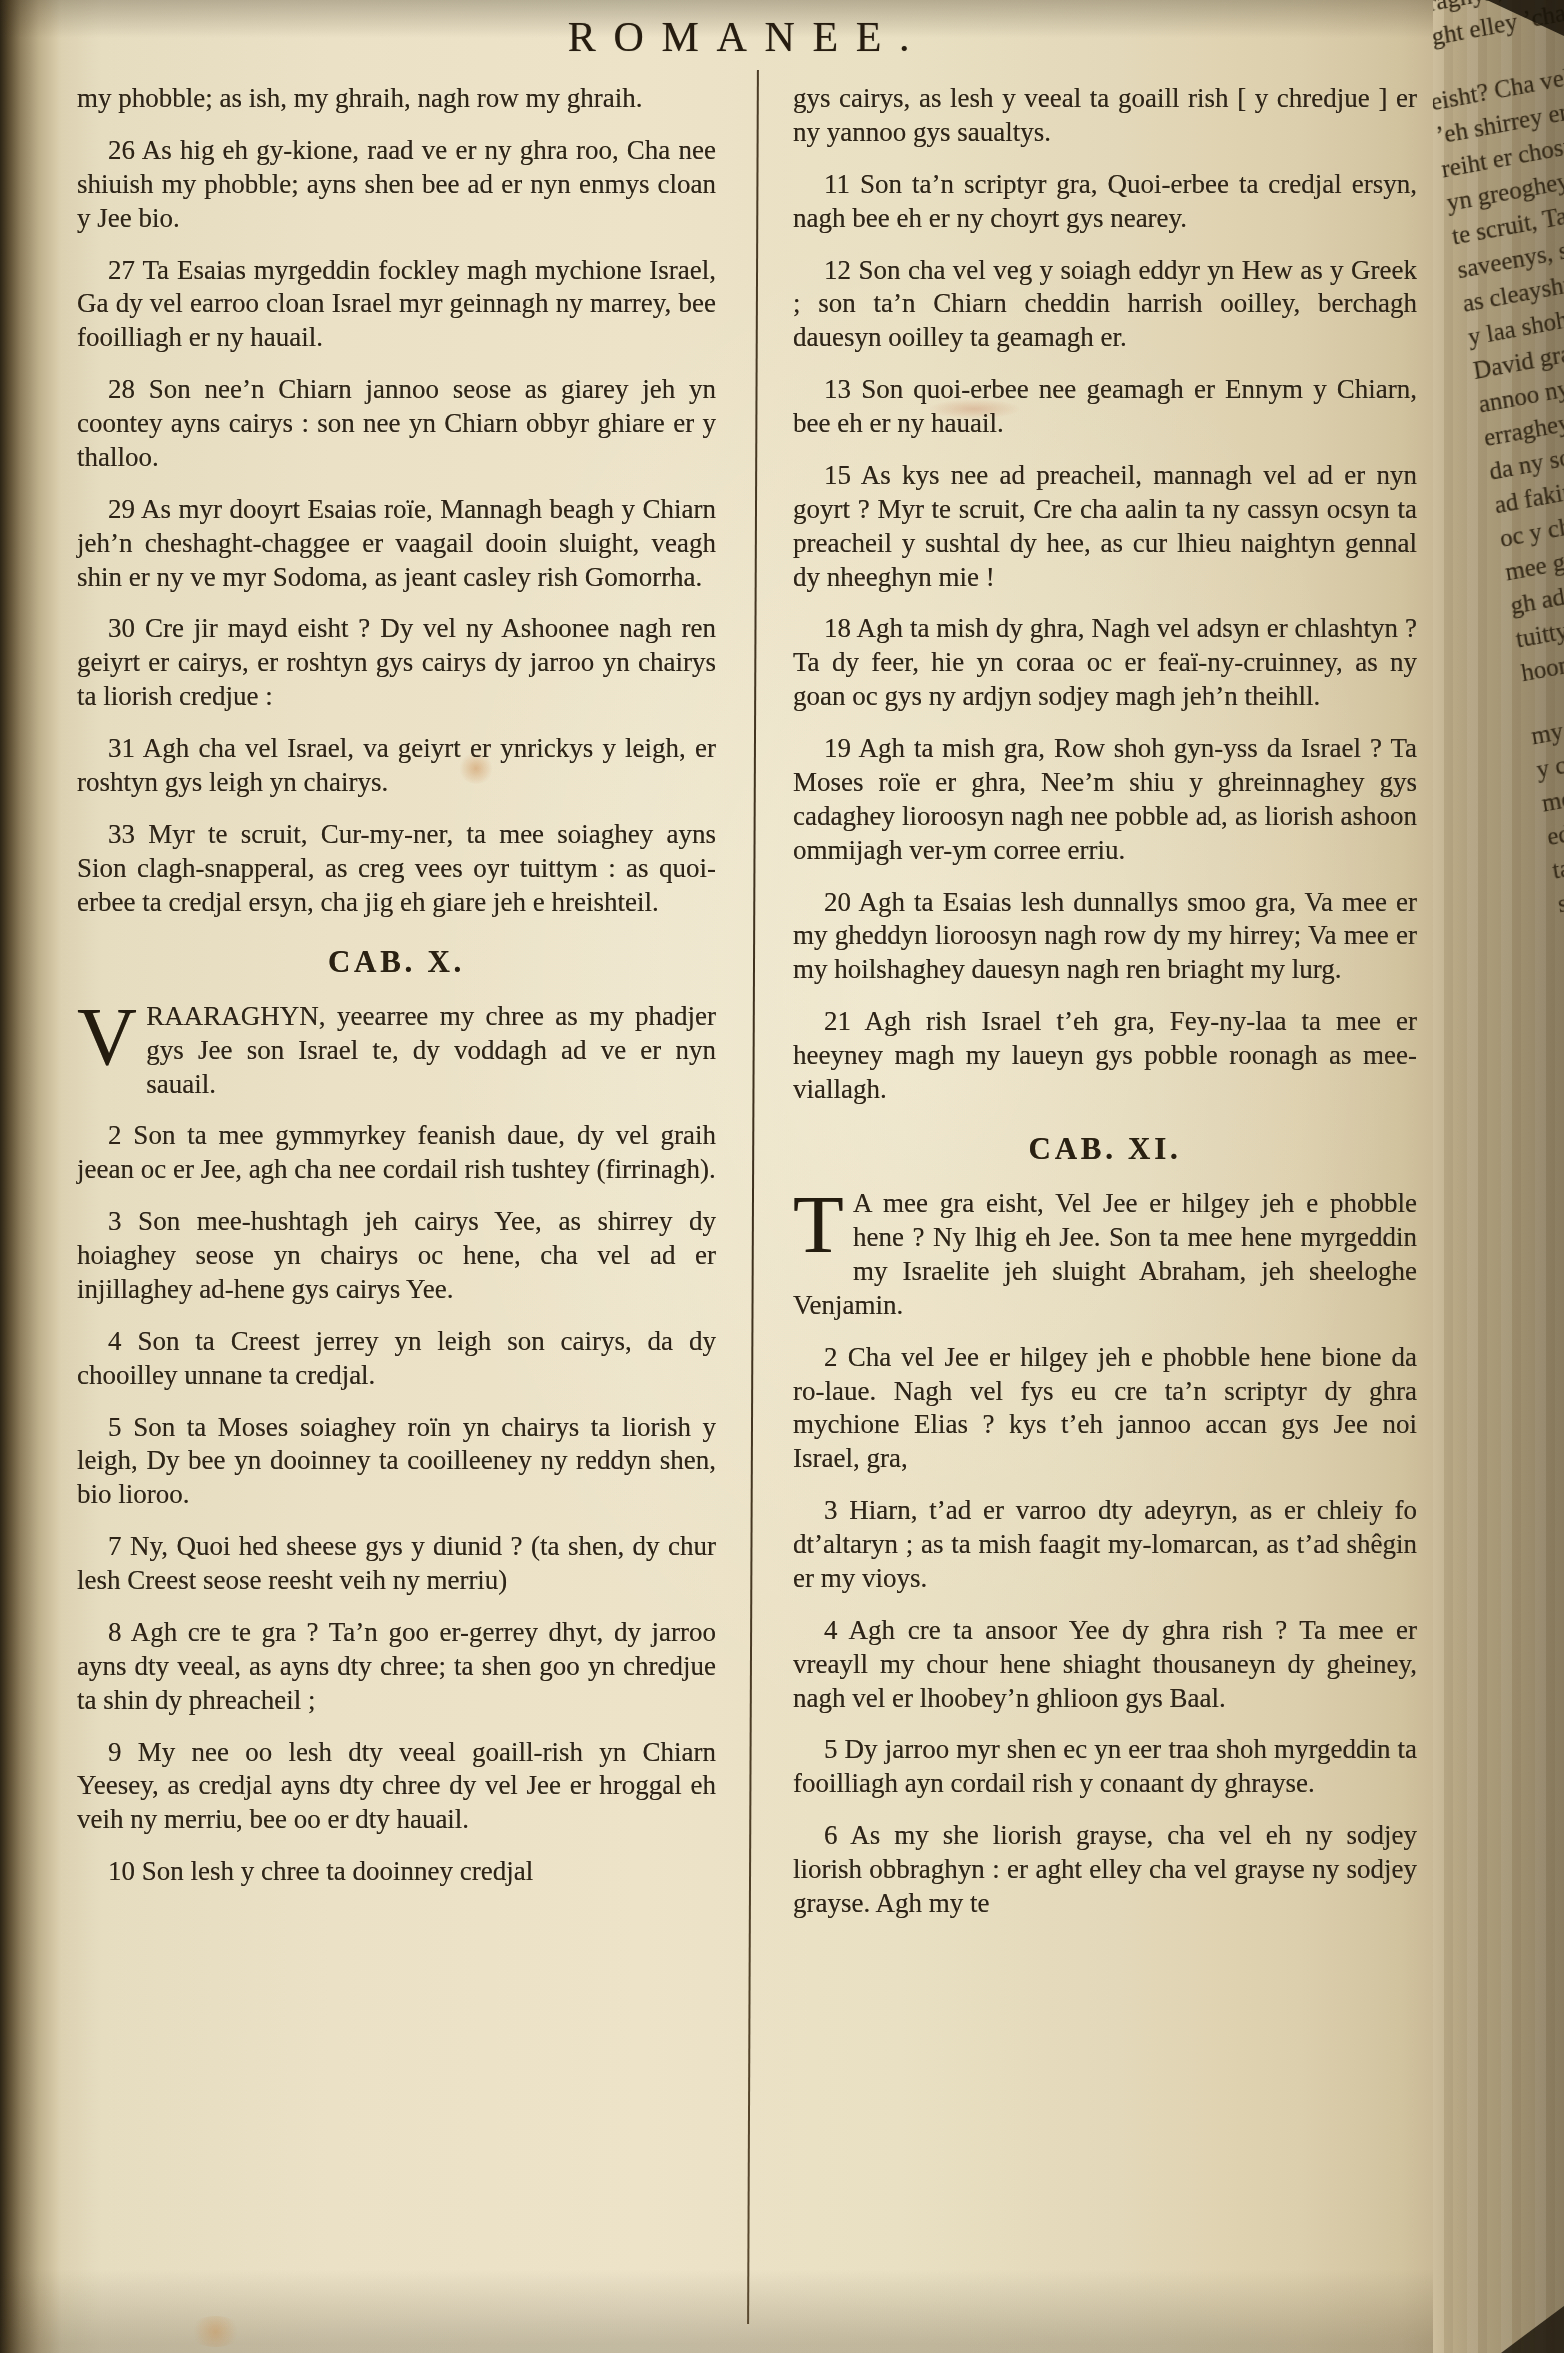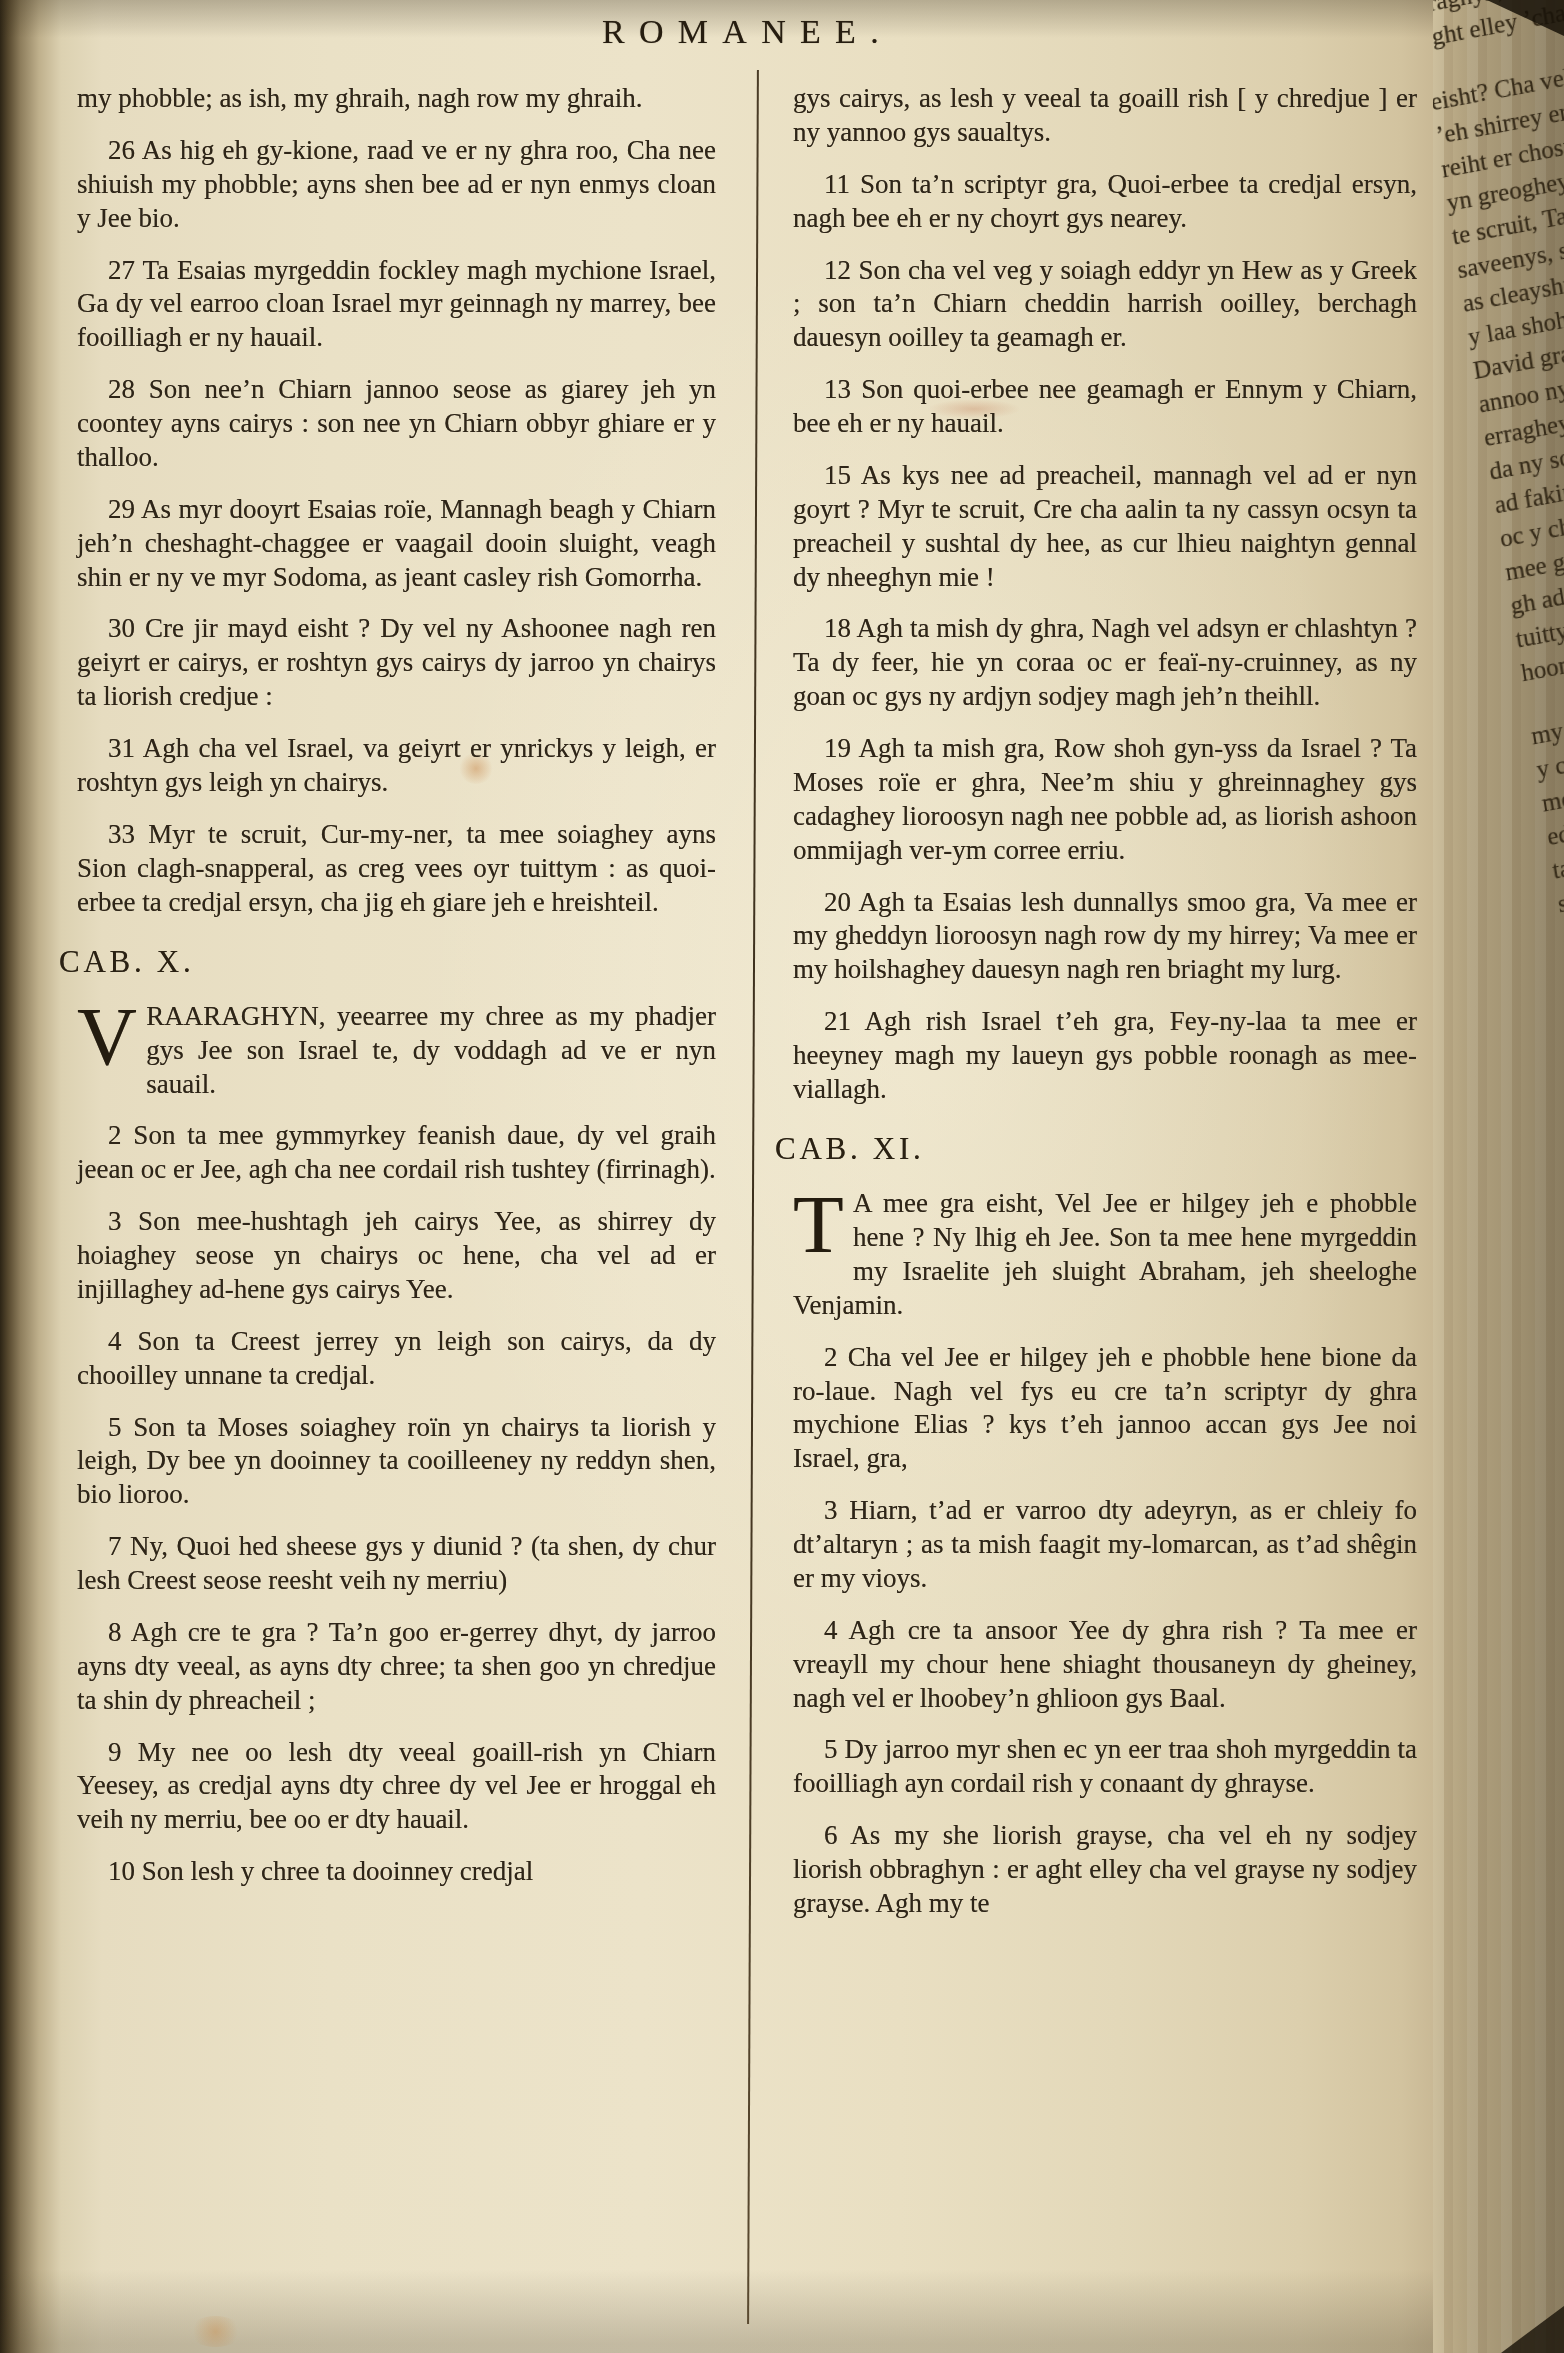--- a/index.html
+++ b/index.html
@@ -28,21 +28,21 @@
     background: radial-gradient(circle, rgba(200,120,40,.30), rgba(200,120,40,0) 70%); }
   .corner-dark { position: absolute; background: #181208; }
   .corner-dark.tr { right: 0; top: 0; width: 94px; height: 36px;
     clip-path: polygon(18% 0, 100% 0, 100% 100%); opacity: .85; }
   .corner-dark.br { right: 0; bottom: 0; width: 70px; height: 47px;
     clip-path: polygon(100% 0, 100% 100%, 10% 100%); opacity: .8; }
 
   .runhead {
     position: absolute; top: 12.5px; left: 59px; width: 1377px;
     text-align: center;
-    font-size: 34px; letter-spacing: .42em;
+    font-size: 42px; letter-spacing: .42em;
     color: #261d10;
     text-shadow: 0 0 0.8px rgba(38,29,16,.55);
   }
 
   .textblock {
     position: absolute; top: 64px; left: 59px; width: 1376px;
     color: #2e2518;
     font-size: 27px; line-height: 1.255;
     text-shadow: 0 0 0.5px rgba(46,37,24,.55);
   }
@@ -53,22 +53,22 @@
     position: absolute; left: 693px; top: 6.3px;
     width: 2.3px; height: 2254px;
     background: linear-gradient(180deg, #4a3c26, #3c2f1c 50%, #5a4a30);
     transform: rotate(.25deg);
   }
   .col p { margin: 18px; }
   p.verse { text-indent: 1.15em; }
   p.continuation, p.chapter { text-indent: 0; }
   h2.chapter-heading {
     margin: 23.5px 0 17px 0;
-    font-size: 31px; font-weight: normal;
-    letter-spacing: .12em; text-align: left; text-indent: 0;
+    font-size: 31px; font-weight: bold;
+    letter-spacing: .12em; text-align: center; text-indent: 0;
     color: #2a2113;
   }
   .dropcap {
     float: left;
     font-size: 83px; line-height: 64px;
     margin: 4.7px 9.4px 0 0;
     color: #241c0f;
   }
 
   .fore-edge {

